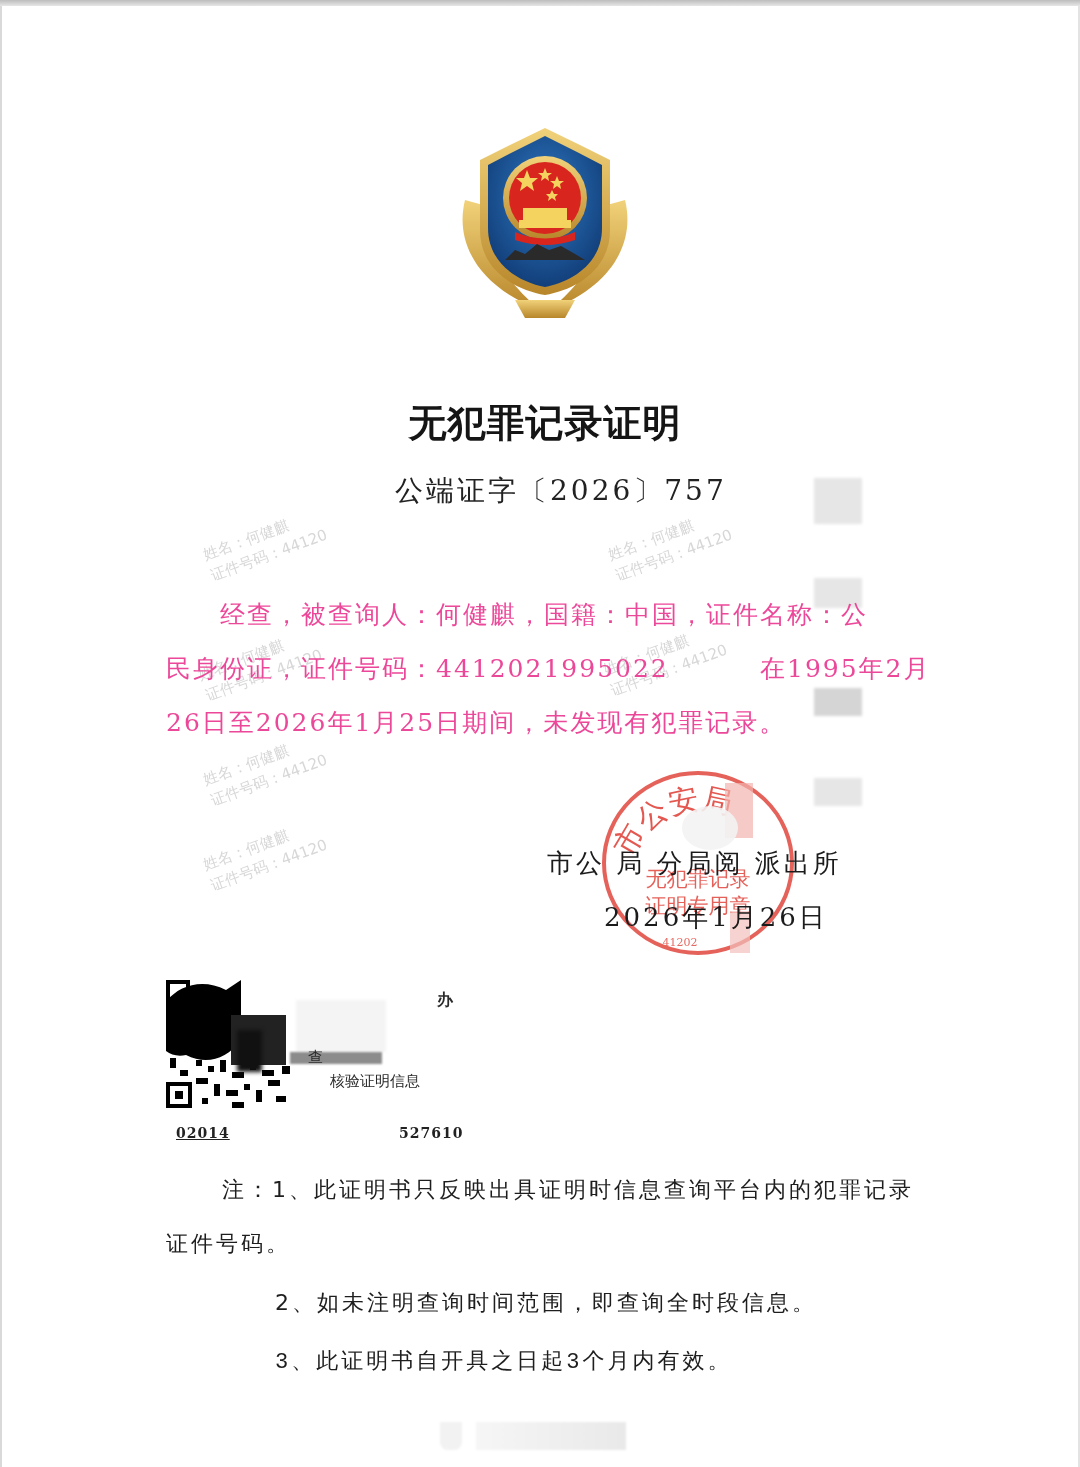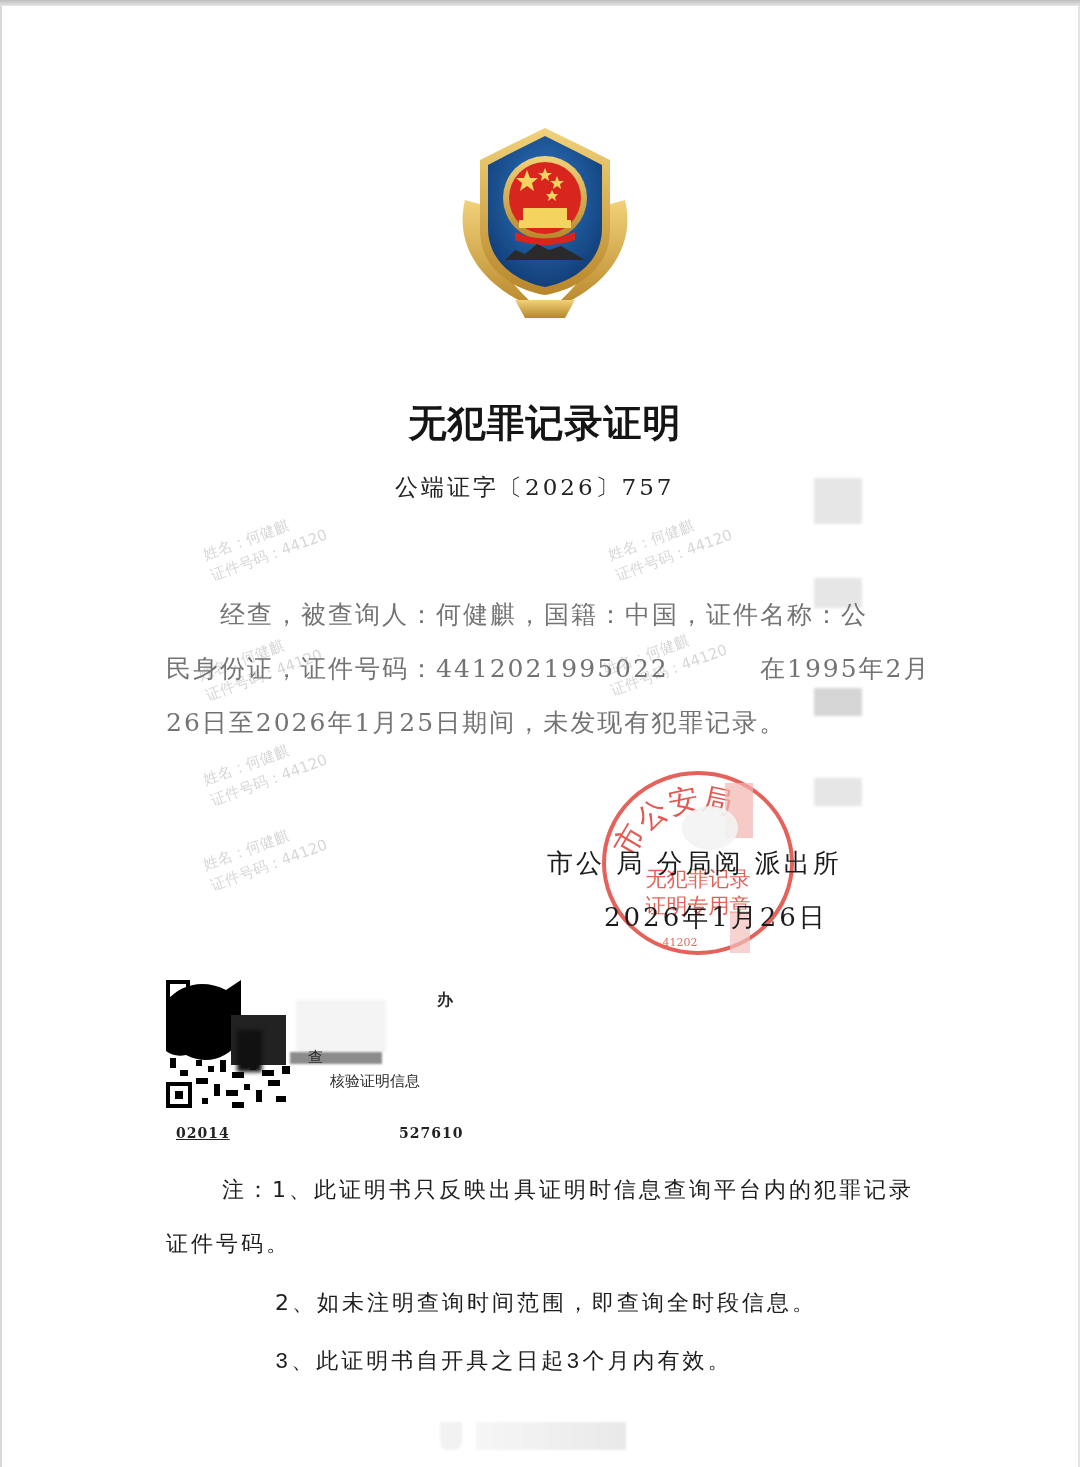--- a/index.html
+++ b/index.html
@@ -12,29 +12,29 @@
   .topbar { position:absolute; left:0; top:0; width:1080px; height:6px;
     background:linear-gradient(#bdbdbd,#e6e6e6); }
   .leftedge { position:absolute; left:0; top:6px; width:2px; height:1461px; background:#d9d9d9; }
   .rightedge { position:absolute; right:0; top:6px; width:2px; height:1461px; background:#e3e3e3; }
 
   .emblem { position:absolute; left:445px; top:120px; width:200px; height:200px; }
 
   .title { position:absolute; left:0; width:1090px; top:398px; text-align:center;
     font-family:"DejaVu Sans","Liberation Sans",sans-serif; font-weight:bold;
     font-size:38px; letter-spacing:1px; color:#151515; }
-  .docno { position:absolute; left:395px; top:472px; font-size:23px; letter-spacing:3px; color:#222; }
+  .docno { position:absolute; left:395px; top:472px; font-size:28px; letter-spacing:3px; color:#222; }
 
   .wm { position:absolute; color:#d7d7d7; font-size:15px; line-height:22px;
     transform:rotate(-20deg); transform-origin:left top; white-space:nowrap;
     font-family:"DejaVu Sans","Liberation Sans",sans-serif; }
 
   .redact { position:absolute; background:#e6e6e6; filter:blur(1.5px); }
 
-  .body-line { position:absolute; font-size:25px; letter-spacing:2px; color:#737373; white-space:nowrap; }
+  .body-line { position:absolute; font-size:25px; letter-spacing:2px; color:#ec4899; white-space:nowrap; }
 
   .seal { position:absolute; left:600px; top:768px; width:196px; height:190px; }
 
   .sig { position:absolute; font-size:26px; letter-spacing:3px; color:#1b1b1b; white-space:nowrap; }
 
   .qr { position:absolute; left:166px; top:980px; width:130px; height:130px; }
   .qr-text { position:absolute; font-size:15px; color:#2a2a2a; white-space:nowrap; }
   .qr-code { position:absolute; font-size:14px; font-weight:bold; color:#222; letter-spacing:1px;
     font-family:"DejaVu Serif","Liberation Serif",serif; }
 

